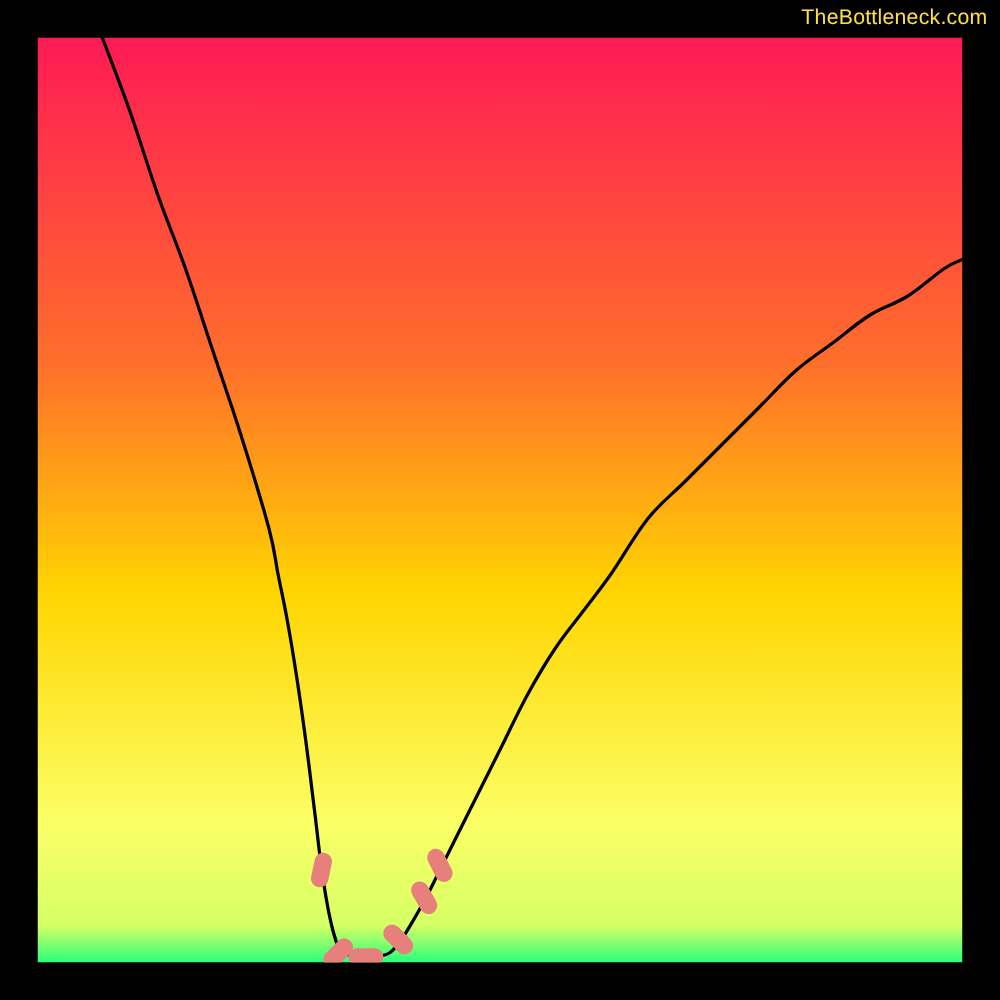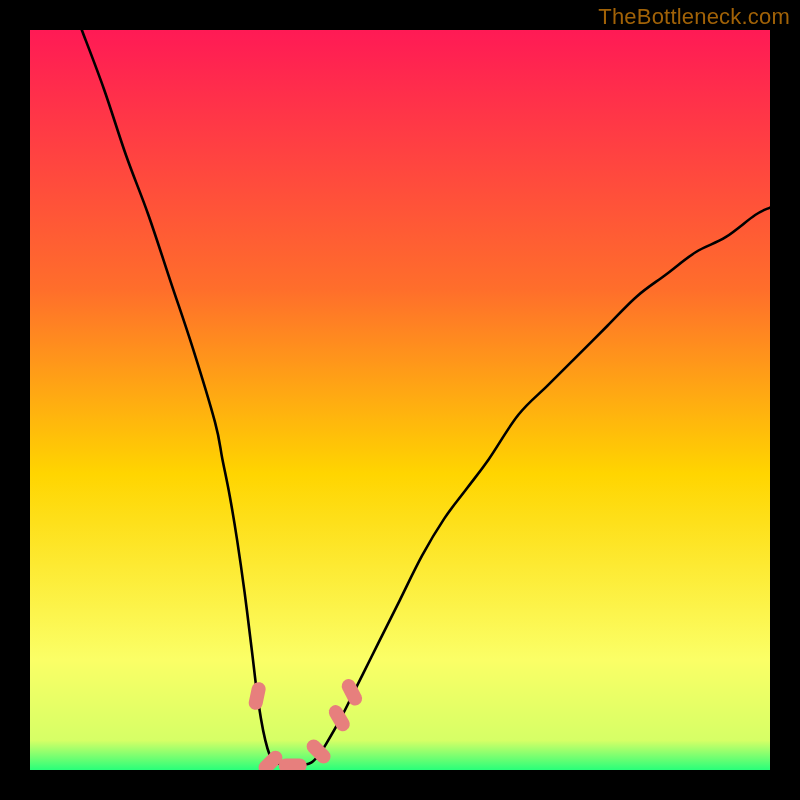--- a/index.html
+++ b/index.html
@@ -23,22 +23,22 @@
     position: absolute;
     left: 30px;
     top: 30px;
     width: 740px;
     height: 740px;
   }
   .watermark {
     position: absolute;
     top: 4px;
     right: 10px;
-    color: #a16207;
-    font-size: 22px;
+    color: #fde047;
+    font-size: 17px;
     font-weight: 400;
     letter-spacing: 0.2px;
   }
 </style>
 </head>
 <body>
 
 <div class="frame">
   <div class="watermark">TheBottleneck.com</div>
   <svg class="plot" width="740" height="740" viewBox="0 0 740 740" preserveAspectRatio="none">

